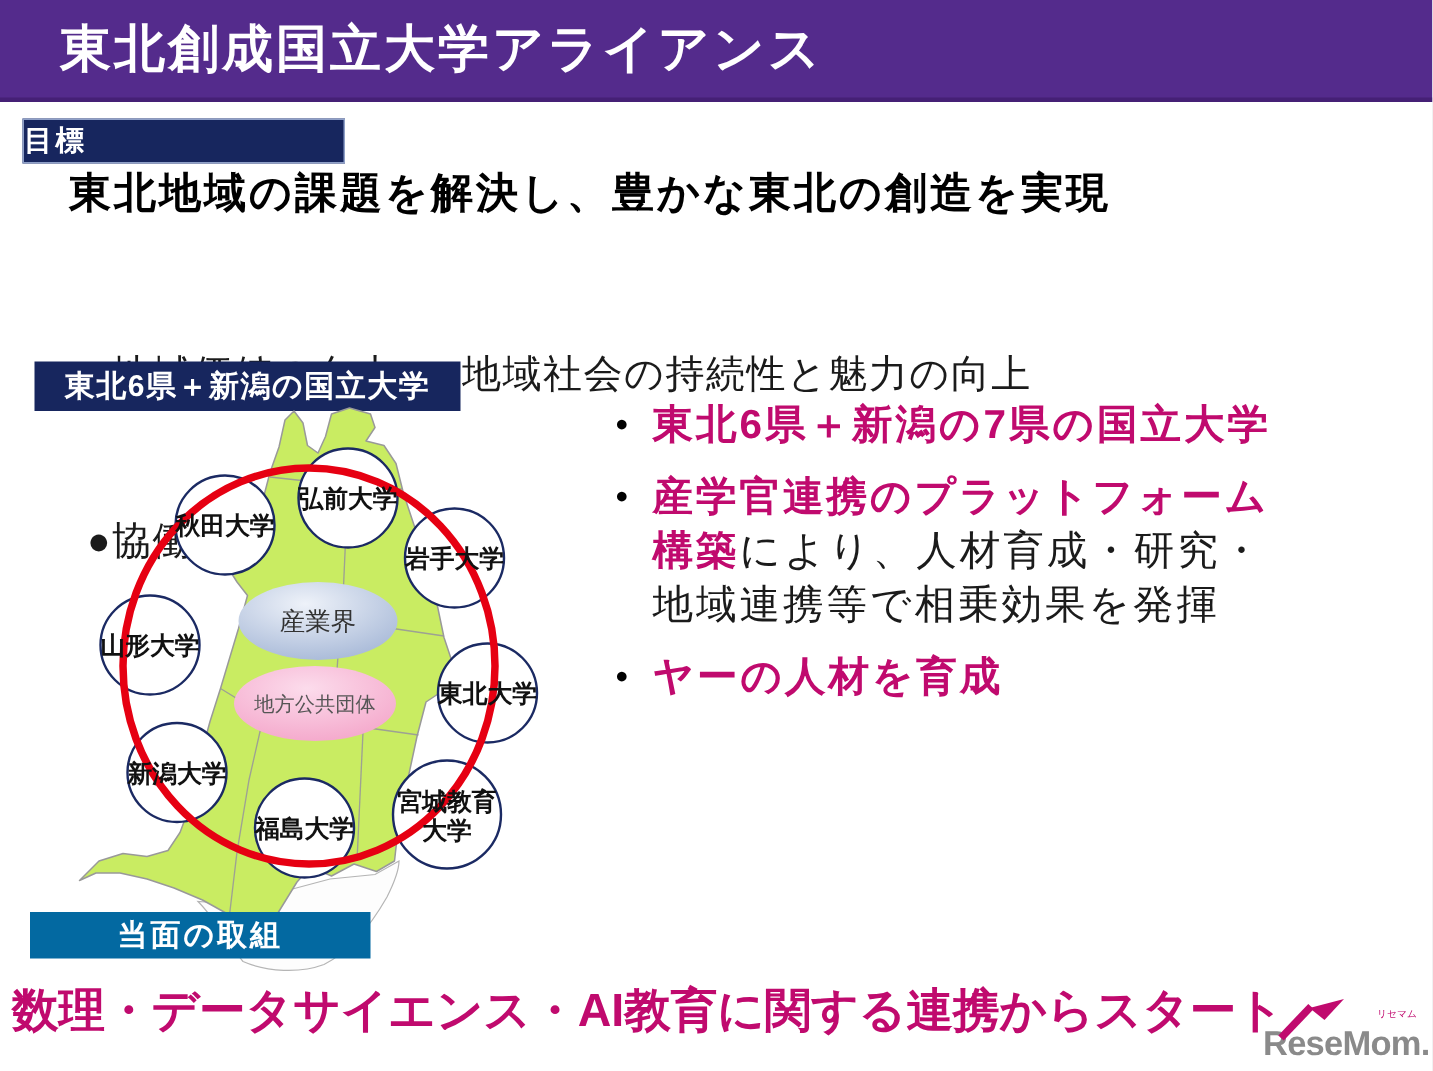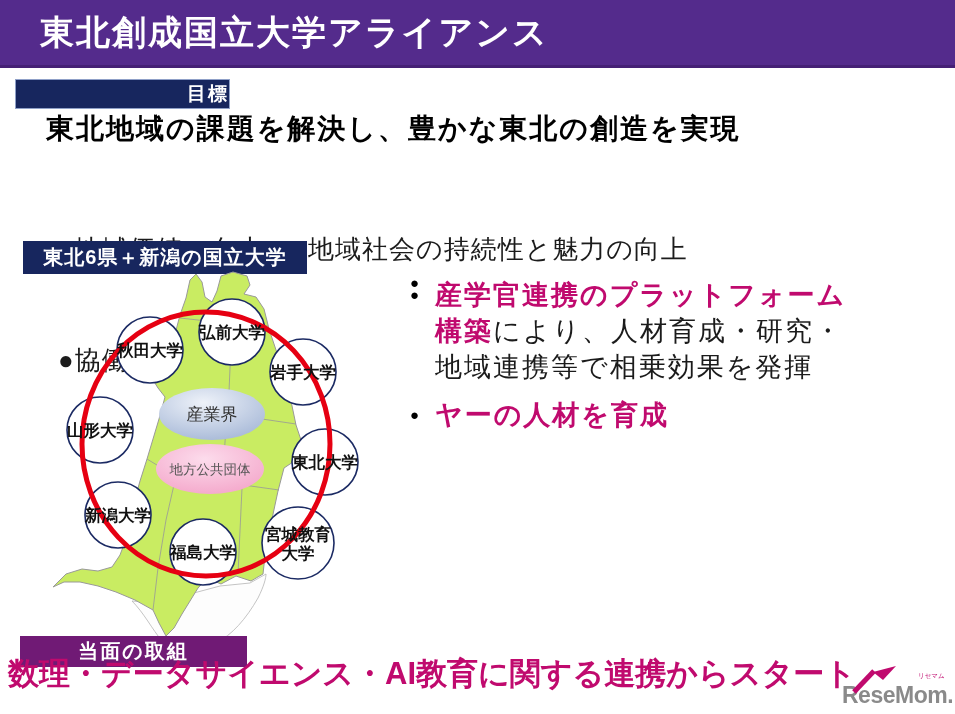--- a/index.html
+++ b/index.html
@@ -16,40 +16,40 @@
     display:flex; align-items:center; padding-left:40px;
   }
   .header-title{
     color:#ffffff; font-size:34px; font-weight:bold; letter-spacing:2px; white-space:nowrap;
   }
   
   .goal-label{
     position:absolute; left:15px; top:79px; width:215px; height:30px;
     background:#17265E; border:1px solid #8fa0c8; box-sizing:border-box;
     color:#fff; font-size:19px; font-weight:bold; letter-spacing:2px;
-    display:flex; align-items:center; justify-content:flex-end;
+    display:flex; align-items:center; justify-content:flex-start;
   }
   .goal-heading{
     position:absolute; left:46px; top:110px;
     font-size:28px; font-weight:bold; color:#000000; letter-spacing:2px; white-space:nowrap;
   }
   .goal-points{
     position:absolute; left:58px; top:157px;
     font-size:26px; color:#1b1b1b; line-height:37px; letter-spacing:1px; white-space:pre;
   }
   
   .map-title{
     position:absolute; left:23px; top:241px; width:284px; height:33px;
     background:#17265E; color:#fff; font-size:20px; font-weight:bold; letter-spacing:1px;
     display:flex; align-items:center; justify-content:center;
   }
   .map-svg{ position:absolute; left:20px; top:268px; width:360px; height:380px; }
   .map-footer{
-    position:absolute; left:20px; top:636px; width:227px; height:31px;
-    background:#701a75; color:#fff; font-size:20px; font-weight:bold; letter-spacing:2px;
+    position:absolute; left:20px; top:608px; width:227px; height:31px;
+    background:#0369a1; color:#fff; font-size:20px; font-weight:bold; letter-spacing:2px;
     display:flex; align-items:center; justify-content:center;
   }
   
   .right-col{ position:absolute; left:410px; top:265px; width:545px; }
   .rb{ position:relative; padding-left:25px; margin-bottom:12px; }
   .rb-dot{ position:absolute; left:0; top:9px; font-size:15px; color:#000; }
   .rb-line{ font-size:27px; line-height:36px; letter-spacing:2px; white-space:nowrap; }
   .seg-em{ color:#C00A6E; font-weight:bold; }
   .seg-normal{ color:#1b1b1b; font-weight:normal; }
   
@@ -141,20 +141,21 @@
   </svg>
 
   <div class="map-footer">
     <span>当面の取組</span>
   </div>
 
   <div class="right-col">
 
     <div class="rb">
       <span class="rb-dot">●</span>
+      <div class="rb-line"><span class="seg-em">東北6県＋新潟の7県の国立大学</span></div>
     </div>
 
     <div class="rb">
       <span class="rb-dot">●</span>
       <div class="rb-line"><span class="seg-em">産学官連携のプラットフォーム</span></div>
       <div class="rb-line"><span class="seg-em">構築</span><span class="seg-normal">により、人材育成・研究・</span></div>
       <div class="rb-line"><span class="seg-normal">地域連携等で相乗効果を発揮</span></div>
     </div>
 
     <div class="rb">

